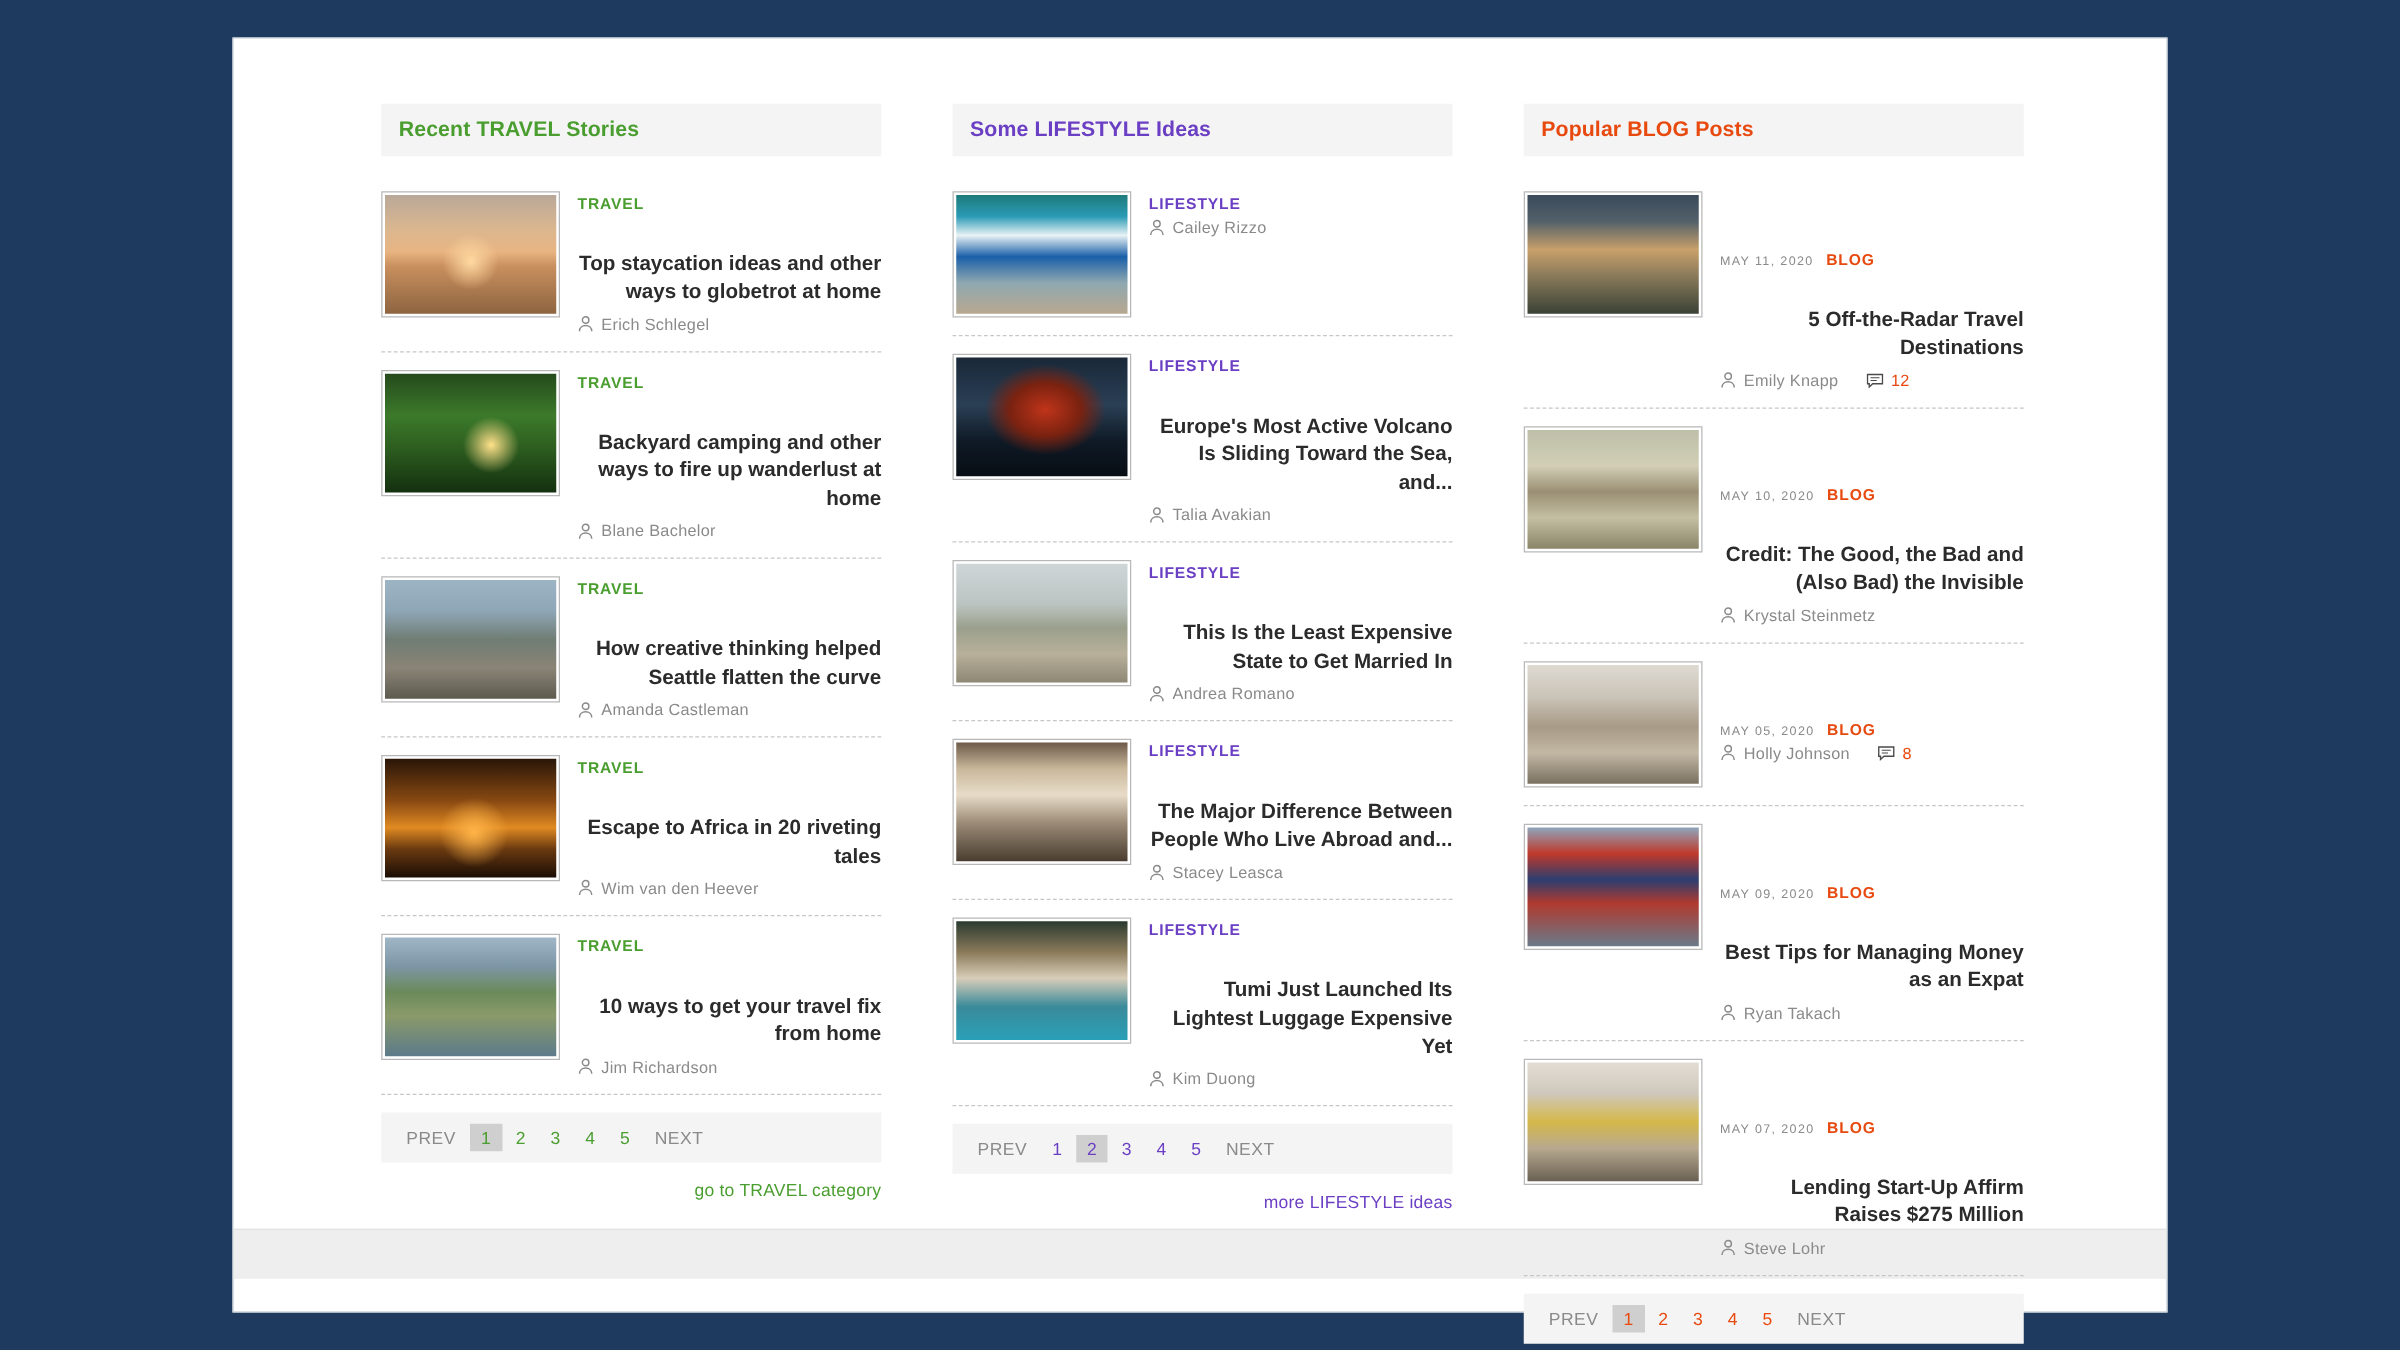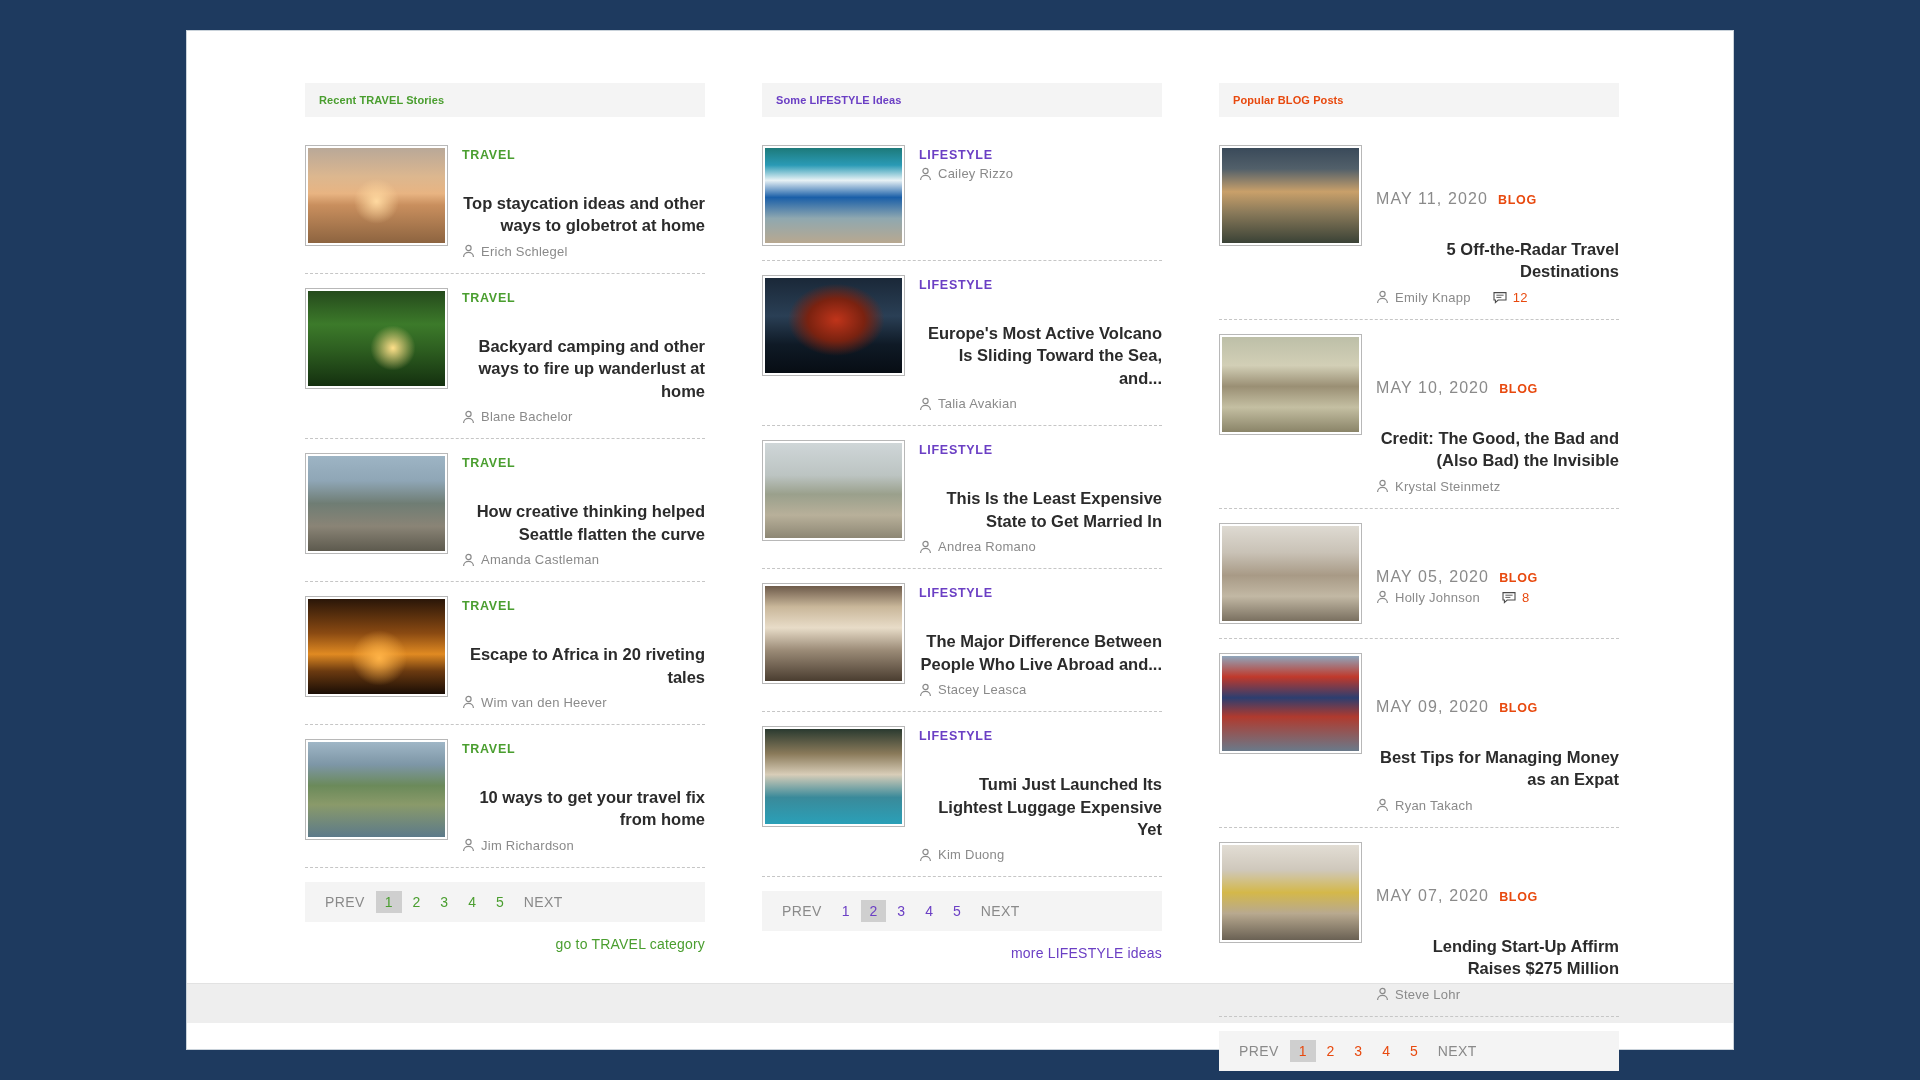--- a/index.html
+++ b/index.html
@@ -30,21 +30,21 @@
     display: flex;
     gap: 57px;
     padding: 52px 0 0 118px;
   }
   .column { width: 400px; }
 
   
   .col-header {
     background: #f4f4f4;
     padding: 11px 14px;
-    font-size: 11px;
+    font-size: 17px;
     font-weight: bold;
     letter-spacing: 0.1px;
   }
   .col-header.travel   { color: #4a9e2f; }
   .col-header.lifestyle{ color: #6b3fc4; }
   .col-header.blog     { color: #e8490e; }
 
   
   .article-list { padding-top: 14px; text-align: right; }
   .article {
@@ -68,21 +68,21 @@
     background-position: center;
   }
   .meta { flex: 1; min-width: 0; padding-top: 3px; }
   .meta-top {
     display: flex;
     align-items: baseline;
     gap: 10px;
     margin-bottom: 4px;
   }
   .post-date {
-    font-size: 16px;
+    font-size: 10px;
     color: #8a8a8a;
     letter-spacing: 1.1px;
   }
   .tag {
     font-size: 12.5px;
     font-weight: bold;
     letter-spacing: 0.7px;
   }
   .tag.travel    { color: #4a9e2f; }
   .tag.lifestyle { color: #6b3fc4; }

